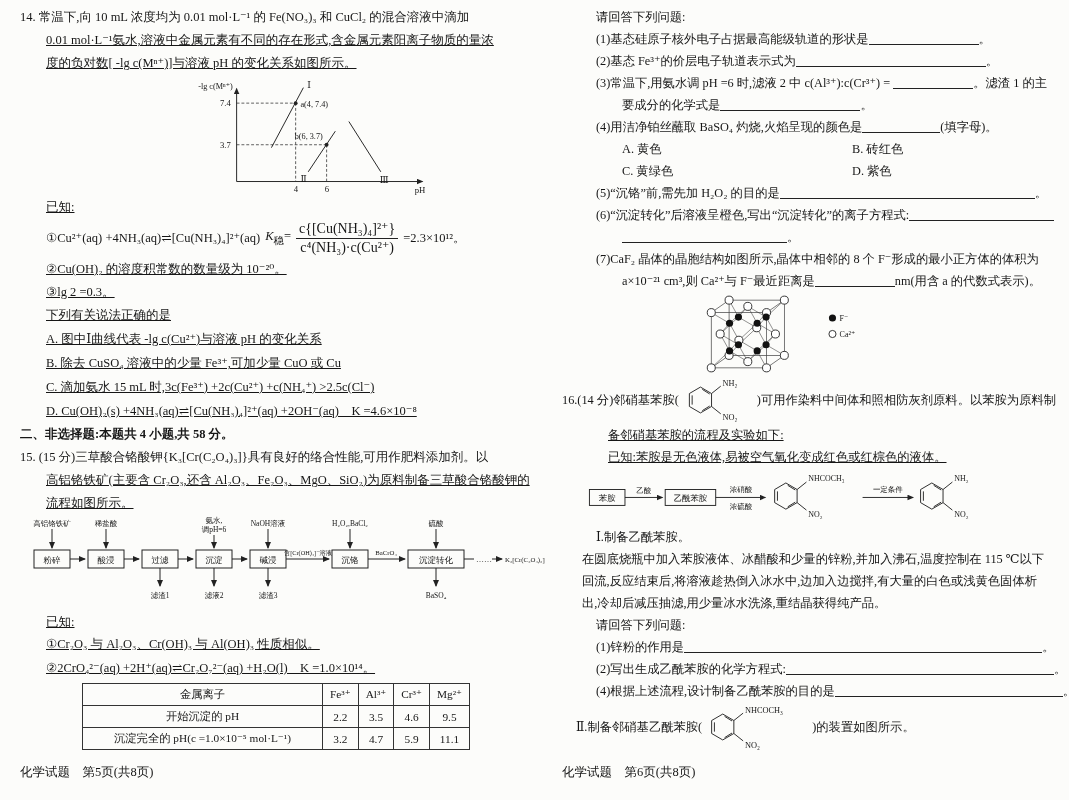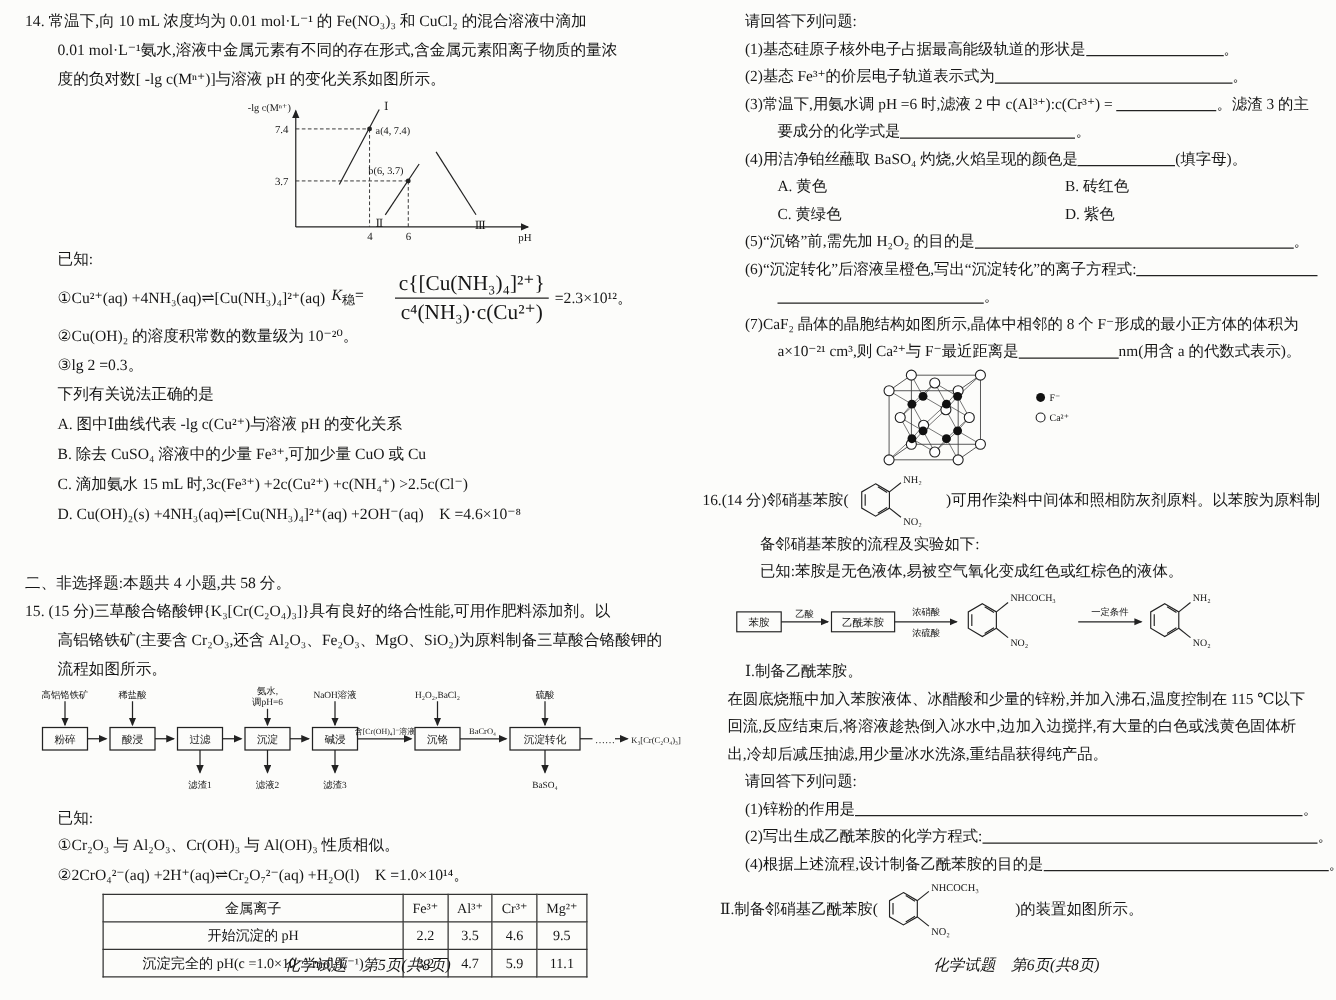--- a/index.html
+++ b/index.html
@@ -3,36 +3,36 @@
 <meta charset="utf-8">
 <style>
   html,body{margin:0;padding:0;}
   body{width:1069px;height:800px;background:#fcfcfa;color:#161616;
        font-family:"Liberation Serif","DejaVu Serif",serif;position:relative;overflow:hidden;}
   .page{position:absolute;top:0;height:800px;padding-top:6px;box-sizing:border-box;}
   #p5{left:20px;width:548px;}
   #p6{left:562px;width:502px;}
   .ln{font-size:12.5px;line-height:23px;white-space:nowrap;}
   #p6 .ln{font-size:12.3px;line-height:22px;margin-left:20px;}
-  .in{padding-left:26px;}
+  .in{padding-left:26px;text-decoration:underline;}
   .in2{padding-left:14px;}
   .in3{padding-left:40px;}
-  .bold{font-weight:normal;margin-top:32px;}
+  .bold{font-weight:bold;}
   .blank{display:inline-block;border-bottom:1px solid #222;height:12px;vertical-align:-2px;}
   .eq1{display:flex;align-items:center;gap:5px;height:40px;padding-left:26px;font-size:12.5px;}
-  .frac{display:inline-block;text-align:center;font-size:17px;line-height:1.25;vertical-align:middle;margin-left:20px;}
+  .frac{display:inline-block;text-align:center;font-size:14px;line-height:1.25;vertical-align:middle;}
   .frac .num{display:block;border-bottom:1px solid #222;padding:0 3px;}
   .frac .den{display:block;padding:0 3px;}
   .ksp i{font-family:"Liberation Serif",serif;}
   table{border-collapse:collapse;margin:2px 0 0 62px;}
   td{border:1px solid #333;font-size:11.3px;height:21px;text-align:center;padding:0 7px;white-space:nowrap;}
   td.lead{min-width:225px;}
   .figure{display:block;}
   .flexln{display:flex;align-items:center;font-size:12.3px;white-space:nowrap;}
-  .footer{position:absolute;top:764px;width:100%;text-align:center;font-size:12.5px;font-style:italic;}
+  .footer{position:absolute;top:764px;width:100%;font-size:12.5px;}
   svg text{font-family:"Liberation Serif","DejaVu Serif",serif;fill:#161616;}
 </style>
 </head>
 <body>
 
 <div class="page" id="p5">
   <div class="ln">14. 常温下,向 10 mL 浓度均为 0.01 mol·L⁻¹ 的 Fe(NO₃)₃ 和 CuCl₂ 的混合溶液中滴加</div>
   <div class="ln in">0.01 mol·L⁻¹氨水,溶液中金属元素有不同的存在形式,含金属元素阳离子物质的量浓</div>
   <div class="ln in">度的负对数[ -lg c(Mⁿ⁺)]与溶液 pH 的变化关系如图所示。</div>
 
@@ -169,21 +169,21 @@
   </tbody>
     </table>
 
   <div class="footer">化学试题　第5页(共8页)</div>
 </div>
 
 <div class="page" id="p6">
   <div class="ln in2">请回答下列问题:</div>
   <div class="ln in2"><span>(1)基态硅原子核外电子占据最高能级轨道的形状是</span><span class="blank" style="width:110px"></span><span>。</span></div>
   <div class="ln in2"><span>(2)基态 Fe³⁺的价层电子轨道表示式为</span><span class="blank" style="width:190px"></span><span>。</span></div>
-  <div class="ln in2"><span>(3)常温下,用氨水调 pH =6 时,滤液 2 中 c(Al³⁺):c(Cr³⁺) =</span> <span class="blank" style="width:80px"></span><span>。滤渣 3 的主</span></div>
+  <div class="ln in2"><span>(3)常温下,用氨水调 pH =6 时,滤液 2 中 c(Al³⁺):c(Cr³⁺) =</span> <span class="blank" style="width:80px"></span><span>。滤渣 1 的主</span></div>
   <div class="ln in3"><span>要成分的化学式是</span><span class="blank" style="width:140px"></span><span>。</span></div>
   <div class="ln in2"><span>(4)用洁净铂丝蘸取 BaSO₄ 灼烧,火焰呈现的颜色是</span><span class="blank" style="width:78px"></span><span>(填字母)。</span></div>
   <div class="ln" style="display:flex">
     <span style="width:230px;padding-left:40px">A. 黄色</span>
     <span>B. 砖红色</span>
   </div>
   <div class="ln" style="display:flex">
     <span style="width:230px;padding-left:40px">C. 黄绿色</span>
     <span>D. 紫色</span>
   </div>

